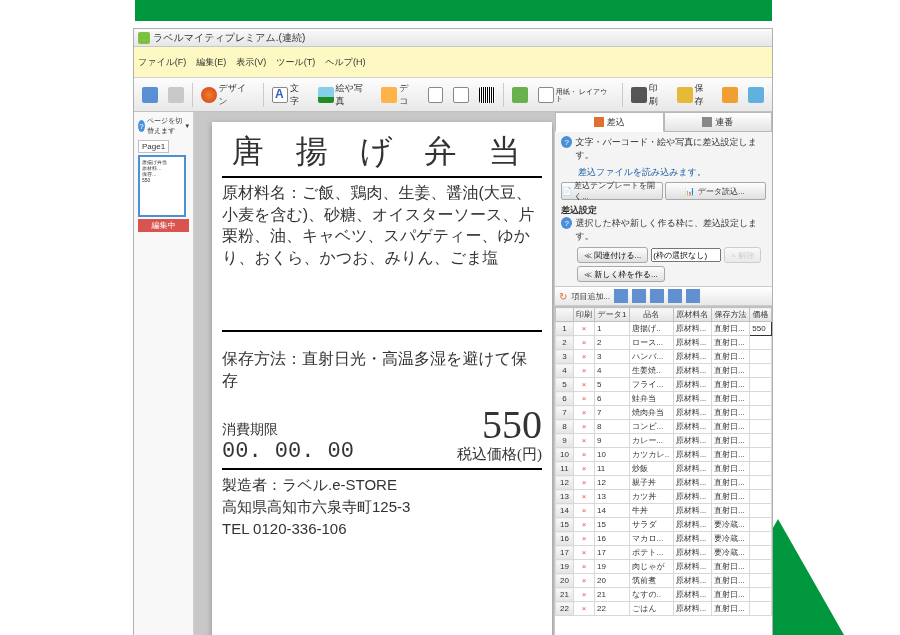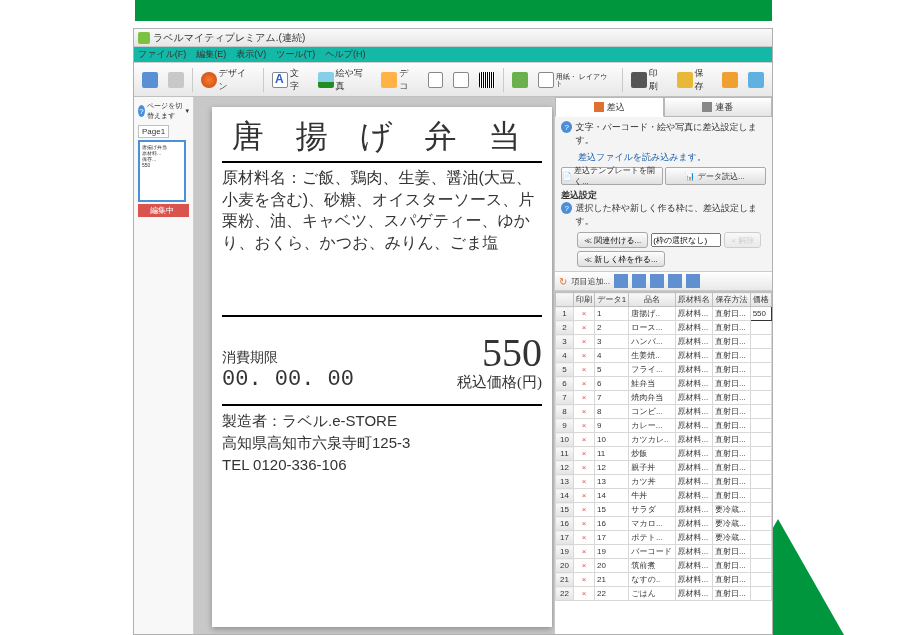--- a/index.html
+++ b/index.html
@@ -2,48 +2,48 @@
 <html><head>
 <meta charset="utf-8">
 <style>
 *{box-sizing:border-box;margin:0;padding:0;font-family:"Meiryo","MS PGothic",sans-serif}
 body{width:900px;height:635px;background:#fff;position:relative;overflow:hidden}
 .green-bar{position:absolute;left:135px;top:0;width:637px;height:21px;background:#00963e}
 .green-tri{position:absolute;right:56px;bottom:0;width:0;height:0;border-left:66px solid transparent;border-right:66px solid transparent;border-bottom:116px solid #00963e}
 .app-window{position:absolute;left:133px;top:28px;width:640px;height:607px;background:#f2f2f2;border:1px solid #b0b0b0;font-size:10px;color:#333}
 .titlebar{height:18px;background:linear-gradient(#fafafa,#e6e6e6);border-bottom:1px solid #c8c8c8;display:flex;align-items:center;padding:0 4px;gap:3px}
 .titlebar .ico{width:12px;height:12px;background:#7cc142;border-radius:2px}
-.menubar{height:16px;background:#14b8a6;border-bottom:1px solid #d0d0d0;display:flex;align-items:center;padding:0 4px;gap:10px;font-size:9px}
+.menubar{height:16px;background:#fef9c3;border-bottom:1px solid #d0d0d0;display:flex;align-items:center;padding:15px 4px;gap:10px;font-size:9px}
 .toolbar{height:34px;background:linear-gradient(#fdfdfd,#e8e8e8);border-bottom:1px solid #c0c0c0;display:flex;align-items:center;padding:0 4px;gap:2px}
 .tb-btn{height:26px;min-width:22px;padding:0 3px;display:inline-flex;align-items:center;justify-content:center;border:1px solid transparent;border-radius:3px;font-size:9px;gap:2px}
 .tb-sep{width:1px;height:24px;background:#cacaca;margin:0 2px}
 .tb-ico{width:16px;height:16px;display:inline-block;border-radius:2px}
 .ico-save{background:#5a8fd6}
 .ico-undo{background:#c8c8c8}
 .ico-design{background:radial-gradient(circle,#f08030,#d04010);border-radius:50%}
 .ico-text{background:#fff;border:1px solid #888;position:relative}
 .ico-text::after{content:"A";position:absolute;left:2px;top:-1px;color:#3060c0;font-weight:bold;font-size:12px}
 .ico-photo{background:linear-gradient(#87ceeb 60%,#228b22 60%)}
 .ico-deco{background:#ffb347}
 .ico-layout{background:#fff;border:1px solid #888}
 .ico-print{background:#555}
 .ico-store{background:#e8b838}
 .main-area{display:flex;height:calc(100% - 68px)}
 .left-panel{width:60px;background:#f8f8f8;border-right:1px solid #d0d0d0;padding:4px}
 .lp-head{font-size:9px;display:flex;align-items:center;gap:2px;margin-bottom:4px}
 .help-ico{width:12px;height:12px;background:#4a90d9;border-radius:50%;color:#fff;display:inline-flex;align-items:center;justify-content:center;font-size:8px}
 .page-tab{font-size:8px;background:#fff;border:1px solid #c0c0c0;padding:1px 3px;display:inline-block;margin-bottom:2px}
 .thumb{width:48px;height:62px;background:#fff;border:2px solid #4a90d9;font-size:5px;padding:2px;margin-bottom:2px}
-.thumb-label{background:#d9534f;color:#fff;font-size:8px;text-align:left;padding:1px 12px}
+.thumb-label{background:#d9534f;color:#fff;font-size:8px;text-align:center;padding:1px 2px}
 .canvas-area{flex:1;background:#c8c8c8;padding:10px 18px;overflow:hidden}
 .label-doc{width:340px;height:520px;background:#fff;margin:0 auto;padding:8px 10px;box-shadow:0 2px 6px rgba(0,0,0,.3)}
 .label-title{font-size:32px;letter-spacing:12px;text-align:center;border-bottom:2px solid #000;padding-bottom:2px;margin-bottom:4px;font-family:serif}
 .label-ing{font-size:16px;line-height:1.35;font-family:serif;border-bottom:2px solid #000;padding-bottom:6px;margin-bottom:16px;min-height:150px}
 .label-storage{font-size:16px;line-height:1.35;font-family:serif;margin-bottom:14px}
-.label-row{display:flex;align-items:flex-end;justify-content:space-between;border-bottom:2px solid #000;padding-bottom:12px;margin-bottom:4px}
+.label-row{display:flex;align-items:flex-end;justify-content:space-between;border-bottom:2px solid #000;padding-bottom:4px;margin-bottom:4px}
 .label-exp-l{font-size:14px;font-family:serif}
 .label-exp-d{font-size:22px;font-family:Liberation Mono, monospace}
 .label-price{font-size:40px;font-family:serif;line-height:1}
 .label-price-u{font-size:15px;font-family:serif;text-align:right}
 .label-mfr{font-size:15px;line-height:1.4;font-family:serif;border-top:0}
 .right-panel{width:218px;background:#f4f4f4;border-left:1px solid #c8c8c8;display:flex;flex-direction:column}
 .rp-tabs{display:flex;height:20px}
 .rp-tab{flex:1;background:linear-gradient(#fff,#e4e4e4);border:1px solid #b8b8b8;display:flex;align-items:center;justify-content:center;gap:3px;font-size:9px}
 .rp-tab.active{background:#fff;border-bottom-color:#fff}
 .rp-tab-ico{width:10px;height:10px}
@@ -153,20 +153,21 @@
       </div>
       <div class="page-tab">Page1</div>
       <div class="thumb">唐揚げ弁当<br>原材料...<br>保存...<br>550</div>
       <div class="thumb-label">編集中</div>
     </div>
 
     <div class="canvas-area">
       <div class="label-doc">
         <div class="label-title">唐 揚 げ 弁 当</div>
         <div class="label-ing"><span>原材料名：</span><span>ご飯、鶏肉、生姜、醤油(大豆、小麦を含む)、砂糖、オイスターソース、片栗粉、油、キャベツ、スパゲティー、ゆかり、おくら、かつお、みりん、ごま塩</span></div>
+        <div class="label-storage"><span>保存方法：</span><span>直射日光・高温多湿を避けて保存</span></div>
         <div class="label-row">
           <div>
             <div class="label-exp-l">消費期限</div>
             <div class="label-exp-d">00. 00. 00</div>
           </div>
           <div style="text-align:right">
             <div class="label-price">550</div>
             <div class="label-price-u">税込価格(円)</div>
           </div>
         </div>
@@ -394,21 +395,21 @@
   <td>17</td>
   <td>ポテト...</td>
   <td>原材料...</td>
   <td>要冷蔵...</td>
   <td class=""></td>
               </tr>
               <tr>
                 <td class="rownum">19</td>
   <td class="x">×</td>
   <td>19</td>
-  <td>バーコード</td>
+  <td>肉じゃが</td>
   <td>原材料...</td>
   <td>直射日...</td>
   <td class=""></td>
               </tr>
               <tr>
                 <td class="rownum">20</td>
   <td class="x">×</td>
   <td>20</td>
   <td>筑前煮</td>
   <td>原材料...</td>

